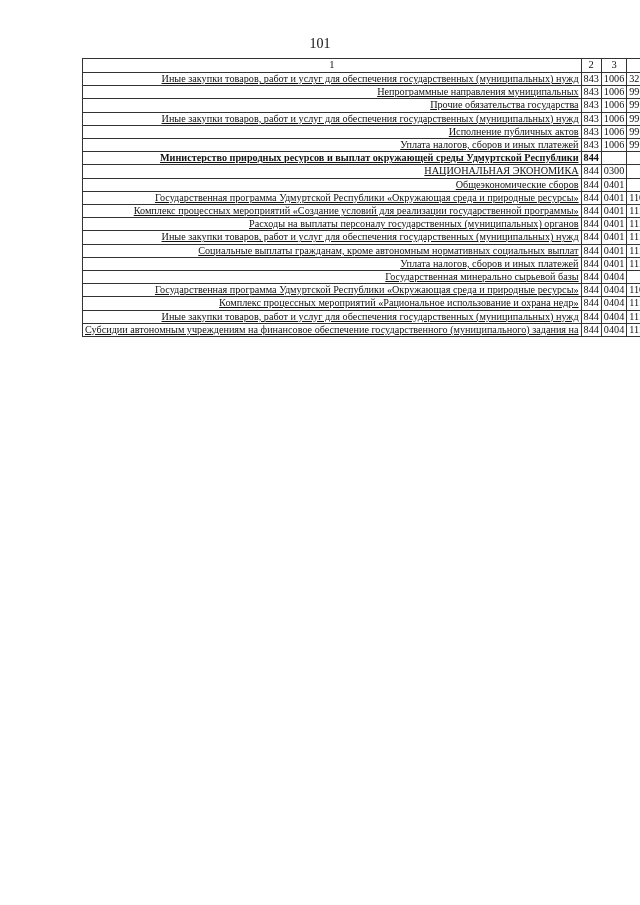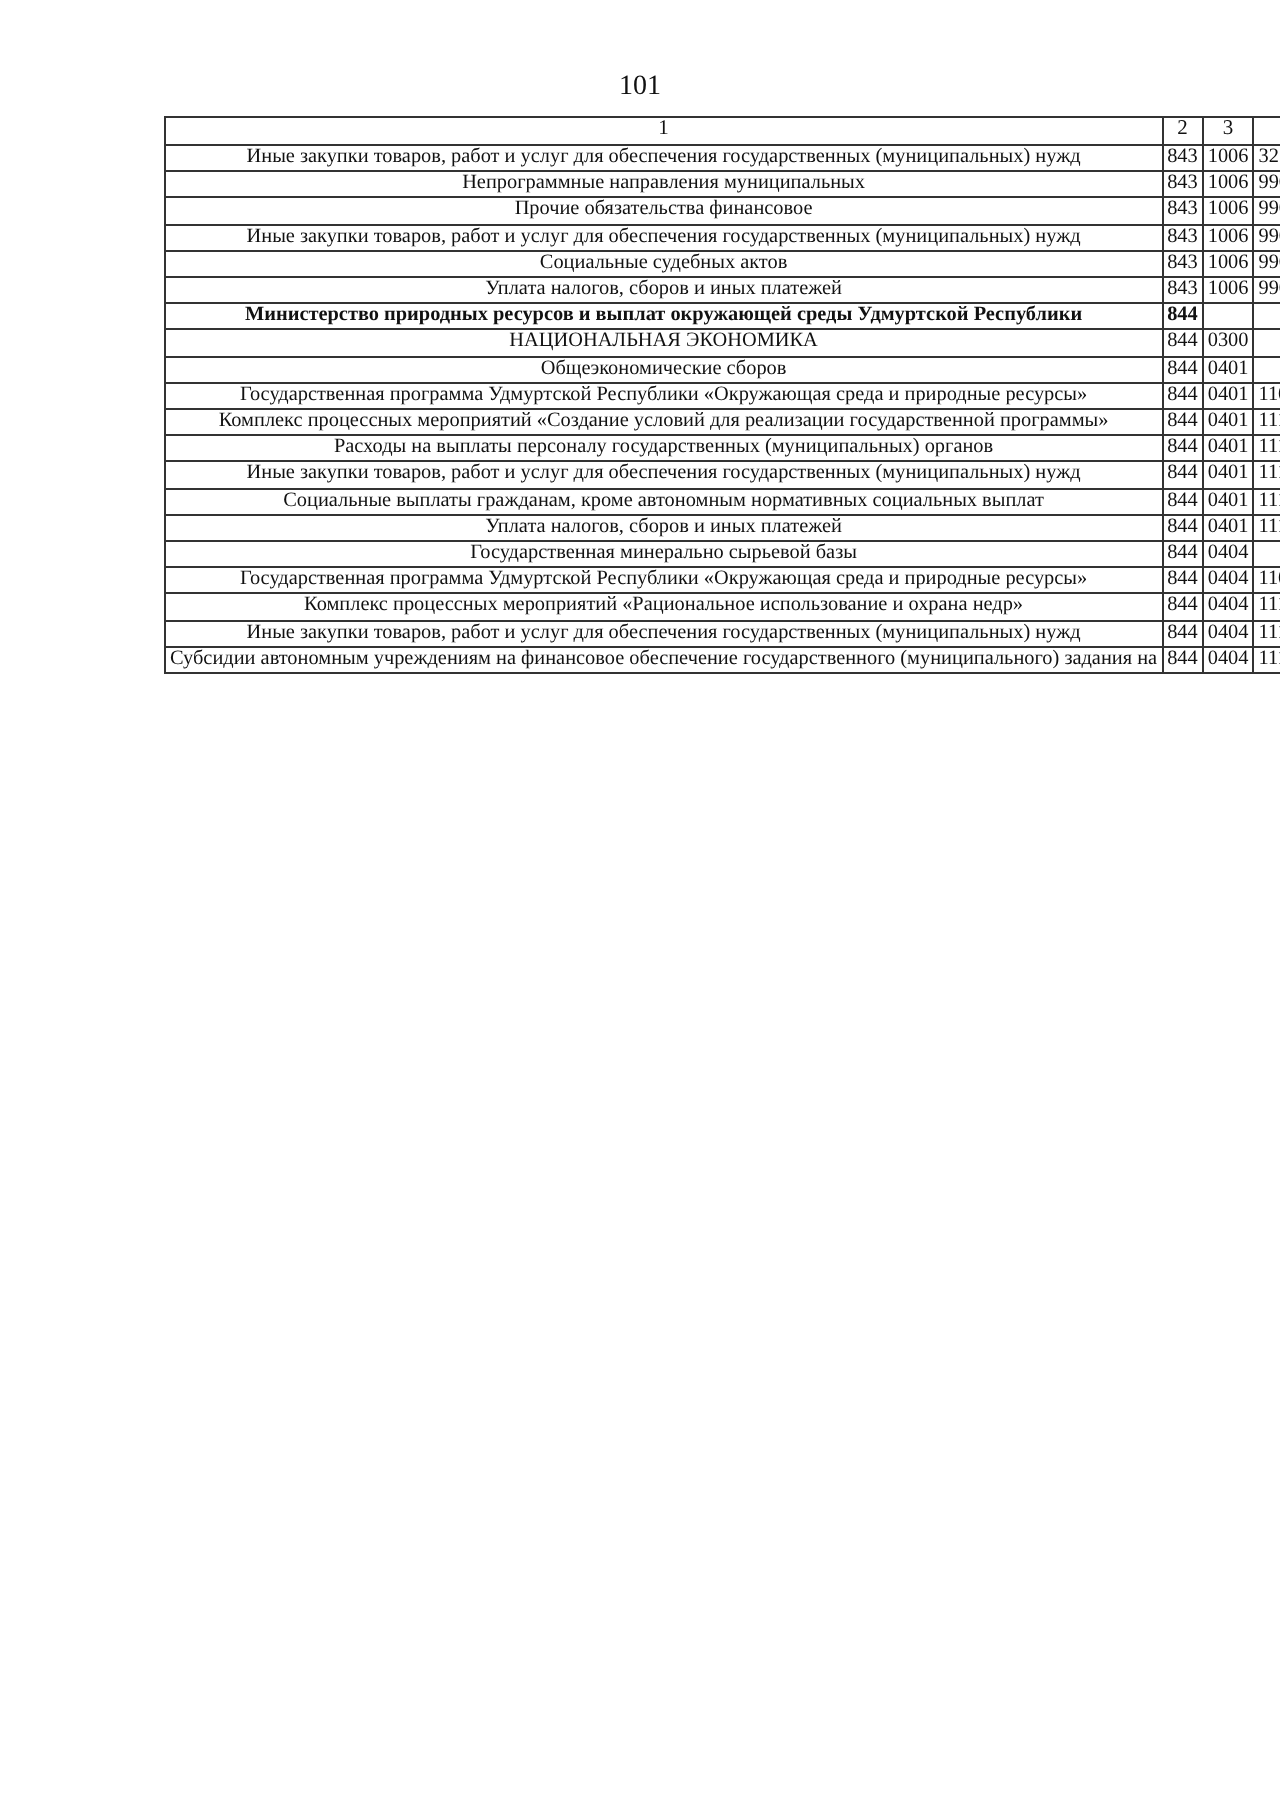--- a/index.html
+++ b/index.html
@@ -5,21 +5,21 @@
   html, body { margin: 0; padding: 0; background: #ffffff; }
   body { width: 640px; height: 905px; position: relative; overflow: hidden;
          font-family: "Liberation Serif", "DejaVu Serif", serif; color: #111; }
   .page-number { position: absolute; top: 36px; left: 0; width: 640px; text-align: center;
                  font-size: 14px; }
   table.budget { position: absolute; left: 82px; top: 58px; border-collapse: collapse;
                  table-layout: fixed; font-size: 10.2px; line-height: 12.2px; }
   table.budget td, table.budget th { border: 1px solid #333; padding: 0 2px; vertical-align: bottom;
                  overflow: hidden; white-space: nowrap; }
   table.budget th { font-weight: normal; text-align: center; height: 13px; font-size: 10.5px; vertical-align: middle; }
-  td.name { white-space: normal; text-align: center; padding-left: 2px; }
+  td.name { white-space: normal; text-align: right; padding-left: 2px; text-decoration: underline; }
   td.code { text-align: left; padding-left: 3px; }
   tr.bold td { font-weight: bold; }
 </style>
 </head>
 <body>
 
 <div class="page-number">101</div>
 
 <table class="budget">
   <colgroup>
@@ -45,33 +45,33 @@
         <td class="code">1006</td>
         <td class="code">3210600000</td>
       </tr>
       <tr>
         <td class="name">Непрограммные направления муниципальных</td>
         <td class="code">843</td>
         <td class="code">1006</td>
         <td class="code">9900000000</td>
       </tr>
       <tr>
-        <td class="name">Прочие обязательства финансовое</td>
+        <td class="name">Прочие обязательства государства</td>
         <td class="code">843</td>
         <td class="code">1006</td>
         <td class="code">9900300000</td>
       </tr>
       <tr>
         <td class="name">Иные закупки товаров, работ и услуг для обеспечения государственных (муниципальных) нужд</td>
         <td class="code">843</td>
         <td class="code">1006</td>
         <td class="code">9900300000</td>
       </tr>
       <tr>
-        <td class="name">Социальные судебных актов</td>
+        <td class="name">Исполнение публичных актов</td>
         <td class="code">843</td>
         <td class="code">1006</td>
         <td class="code">9900300000</td>
       </tr>
       <tr>
         <td class="name">Уплата налогов, сборов и иных платежей</td>
         <td class="code">843</td>
         <td class="code">1006</td>
         <td class="code">9900300000</td>
       </tr>

